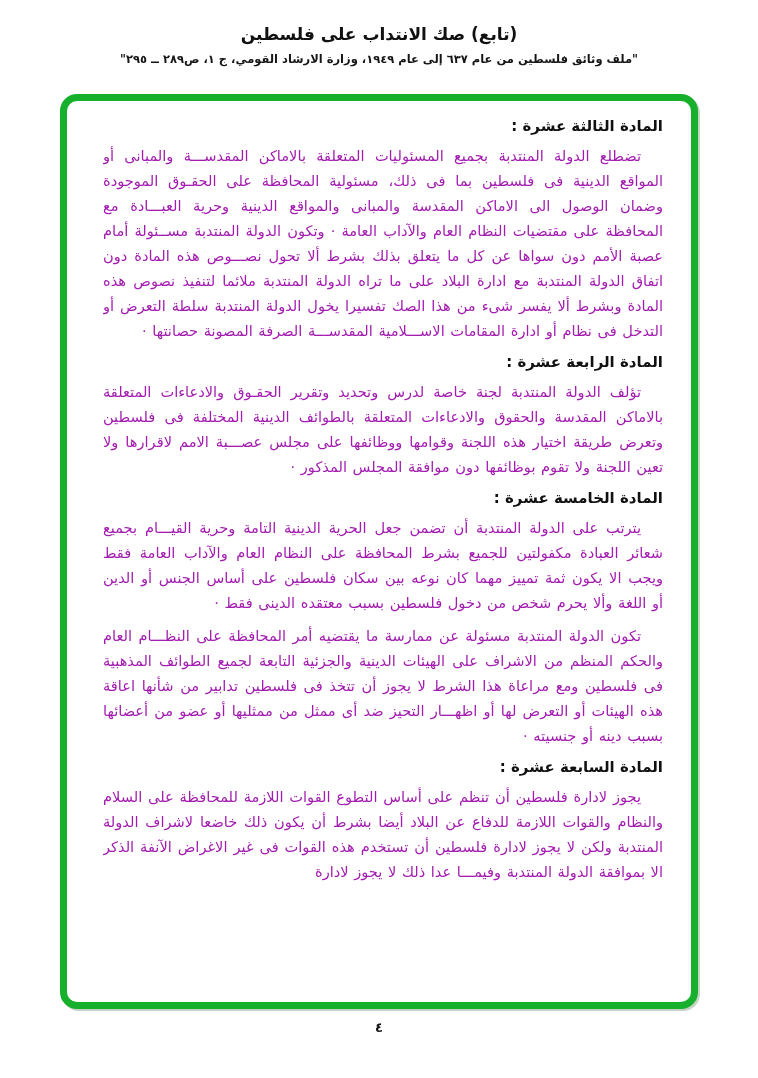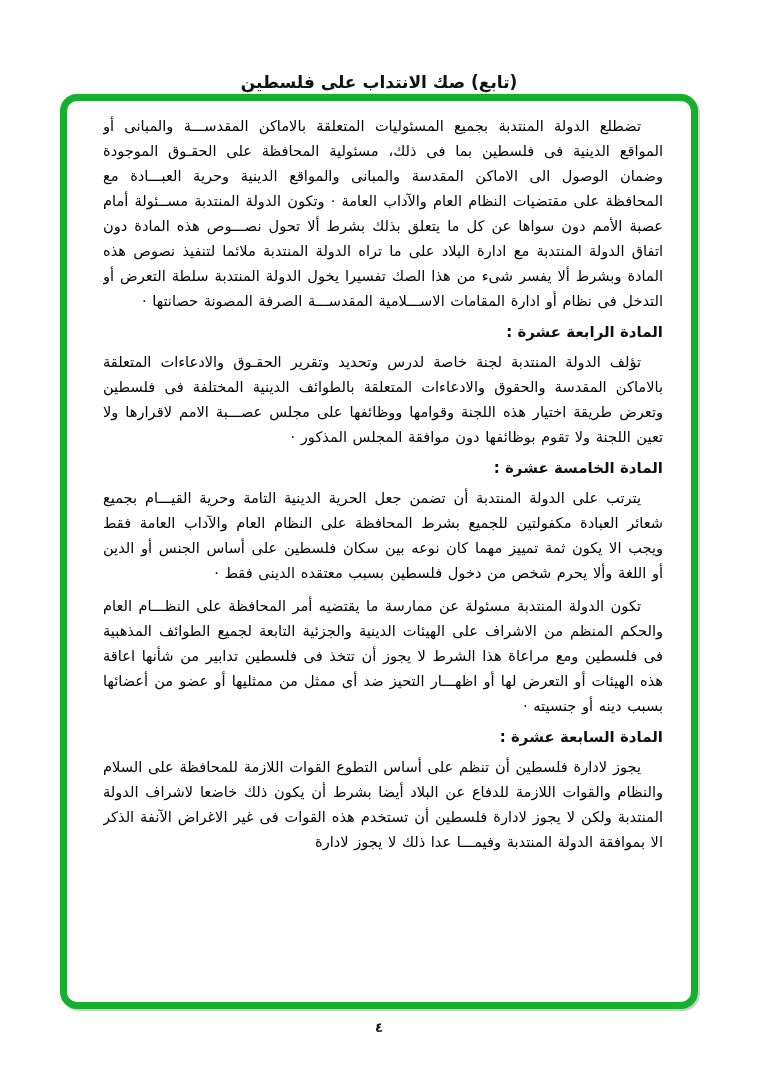--- a/index.html
+++ b/index.html
@@ -4,21 +4,21 @@
 <style>
   html,body{margin:0;padding:0;background:#ffffff;}
   .page{
     position:relative;
     width:758px;height:1078px;
     background:#ffffff;
     font-family:"DejaVu Sans",sans-serif;
     color:#161616;
     overflow:hidden;
   }
-  .header{position:absolute;top:24px;left:0;width:758px;text-align:center;margin-top:48px;}
+  .header{position:absolute;top:24px;left:0;width:758px;text-align:center;}
   .doc-title{
     font-size:17px;font-weight:bold;color:#111;
     margin:0 0 8px 0;letter-spacing:0;
   }
   .doc-subtitle{
     font-size:11.5px;font-weight:bold;color:#161616;margin:0;
   }
   .green-box{
     position:absolute;
     left:60px;top:94px;
@@ -40,41 +40,42 @@
     text-align:right;
   }
   .article:first-child .article-heading{margin-top:4px;}
   .para{
     font-size:14.6px;line-height:25px;
     margin:0 0 8px 0;
     text-align:justify;
     text-align-last:right;
     text-indent:22px;
     word-spacing:1px;
-    color:#000000;
+    color:#a21caf;
   }
   .page-number{
     position:absolute;left:0;top:1020px;width:758px;
     text-align:center;font-size:13px;font-weight:bold;color:#111;
   }
 </style>
 </head>
 <body>
 
 <div class="page">
 
   <div class="header">
     <h1 class="doc-title">(تابع) صك الانتداب على فلسطين</h1>
     <p class="doc-subtitle">"ملف وثائق فلسطين من عام ٦٣٧ إلى عام ١٩٤٩، وزارة الارشاد القومي، ج ١، ص٢٨٩ ــ ٢٩٥"</p>
   </div>
 
   <div class="green-box">
     <div class="content">
       <div>
   <div class="article">
+    <h2 class="article-heading">المادة الثالثة عشرة :</h2>
     <div>
               <p class="para">تضطلع الدولة المنتدبة بجميع المسئوليات المتعلقة بالاماكن المقدســـة والمبانى أو المواقع الدينية فى فلسطين بما فى ذلك، مسئولية المحافظة على الحقـوق الموجودة وضمان الوصول الى الاماكن المقدسة والمبانى والمواقع الدينية وحرية العبـــادة مع المحافظة على مقتضيات النظام العام والآداب العامة · وتكون الدولة المنتدبة مســئولة أمام عصبة الأمم دون سواها عن كل ما يتعلق بذلك بشرط ألا تحول نصـــوص هذه المادة دون اتفاق الدولة المنتدبة مع ادارة البلاد على ما تراه الدولة المنتدبة ملائما لتنفيذ نصوص هذه المادة وبشرط ألا يفسر شىء من هذا الصك تفسيرا يخول الدولة المنتدبة سلطة التعرض أو التدخل فى نظام أو ادارة المقامات الاســـلامية المقدســـة الصرفة المصونة حصانتها ·</p>
             </div>
   </div>
 
   <div class="article">
     <h2 class="article-heading">المادة الرابعة عشرة :</h2>
     <div>
               <p class="para">تؤلف الدولة المنتدبة لجنة خاصة لدرس وتحديد وتقرير الحقـوق والادعاءات المتعلقة بالاماكن المقدسة والحقوق والادعاءات المتعلقة بالطوائف الدينية المختلفة فى فلسطين وتعرض طريقة اختيار هذه اللجنة وقوامها ووظائفها على مجلس عصـــبة الامم لاقرارها ولا تعين اللجنة ولا تقوم بوظائفها دون موافقة المجلس المذكور ·</p>
             </div>

